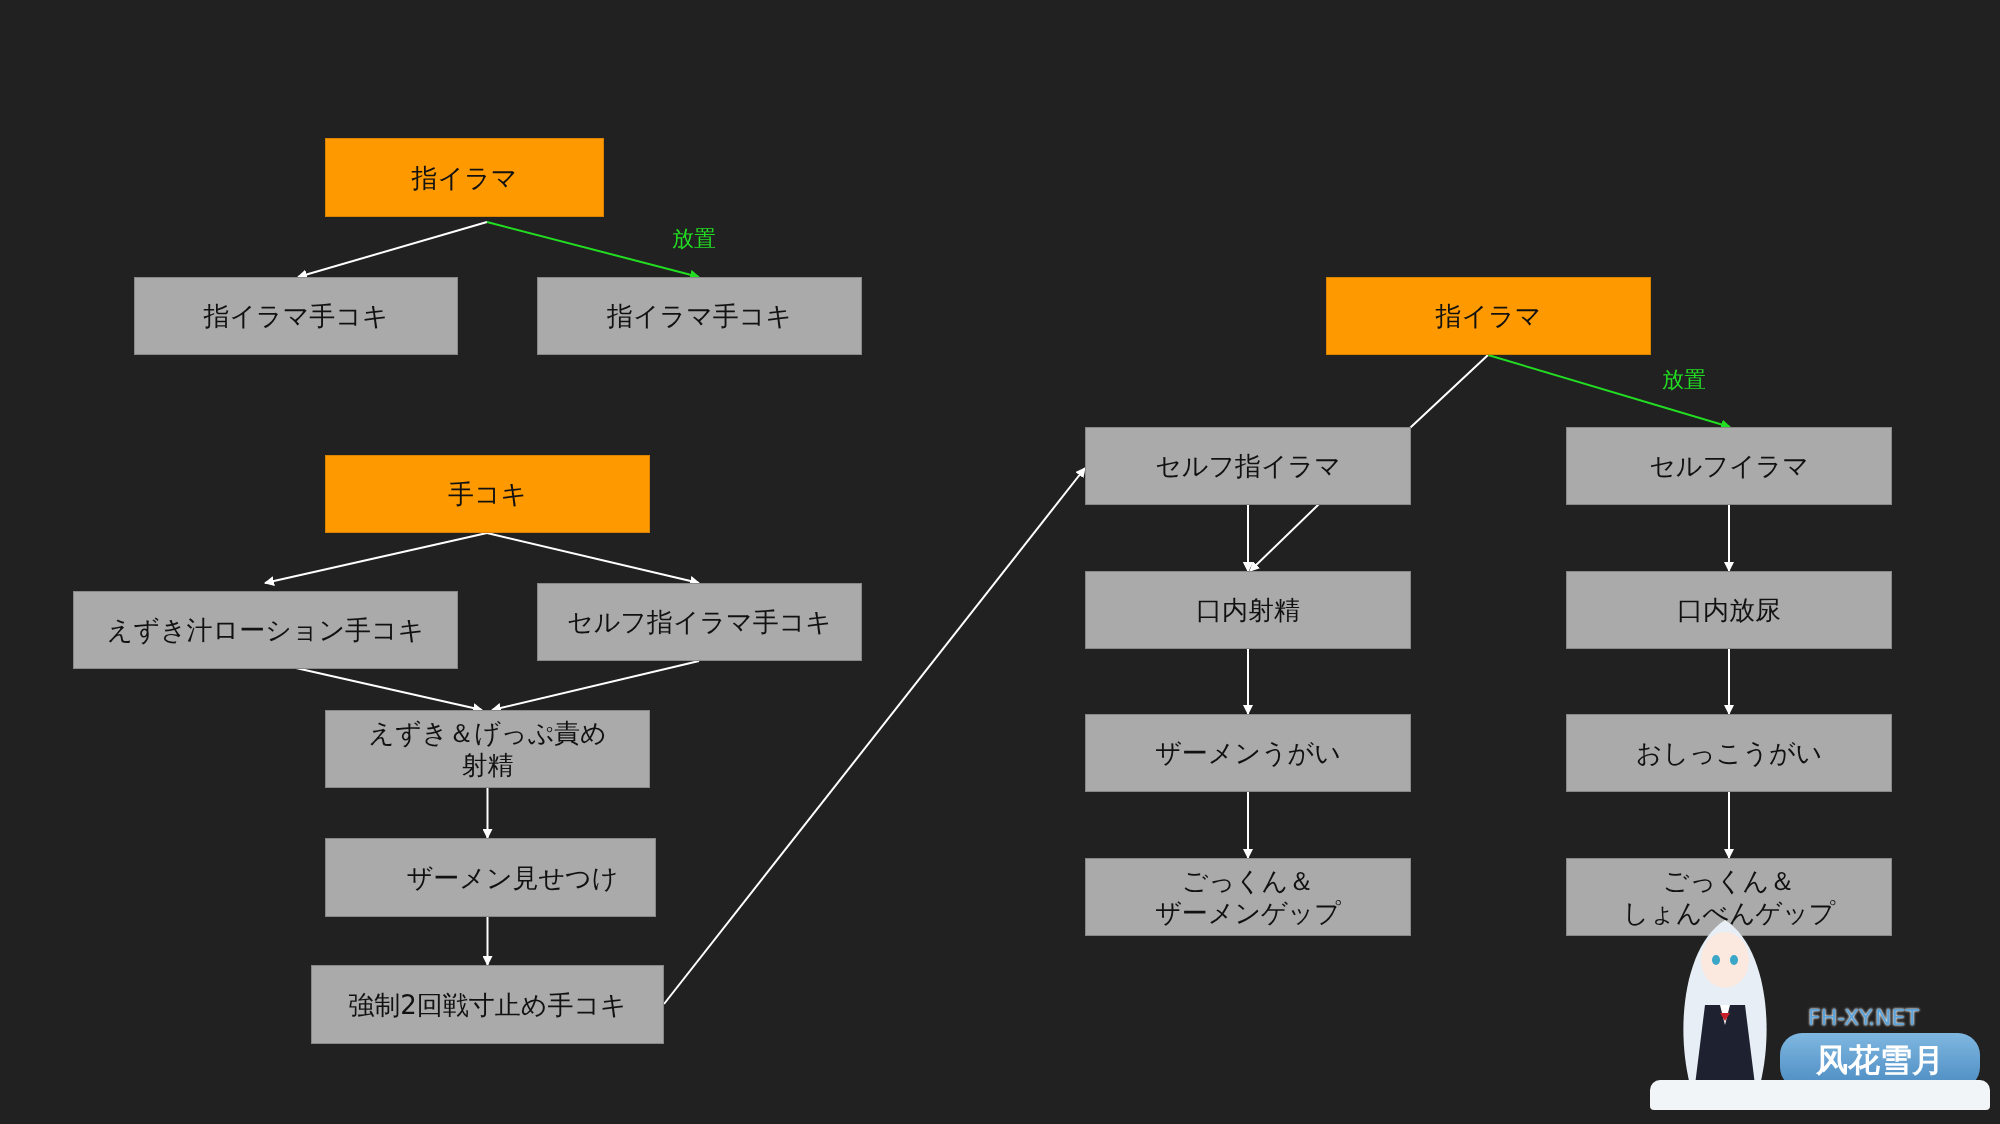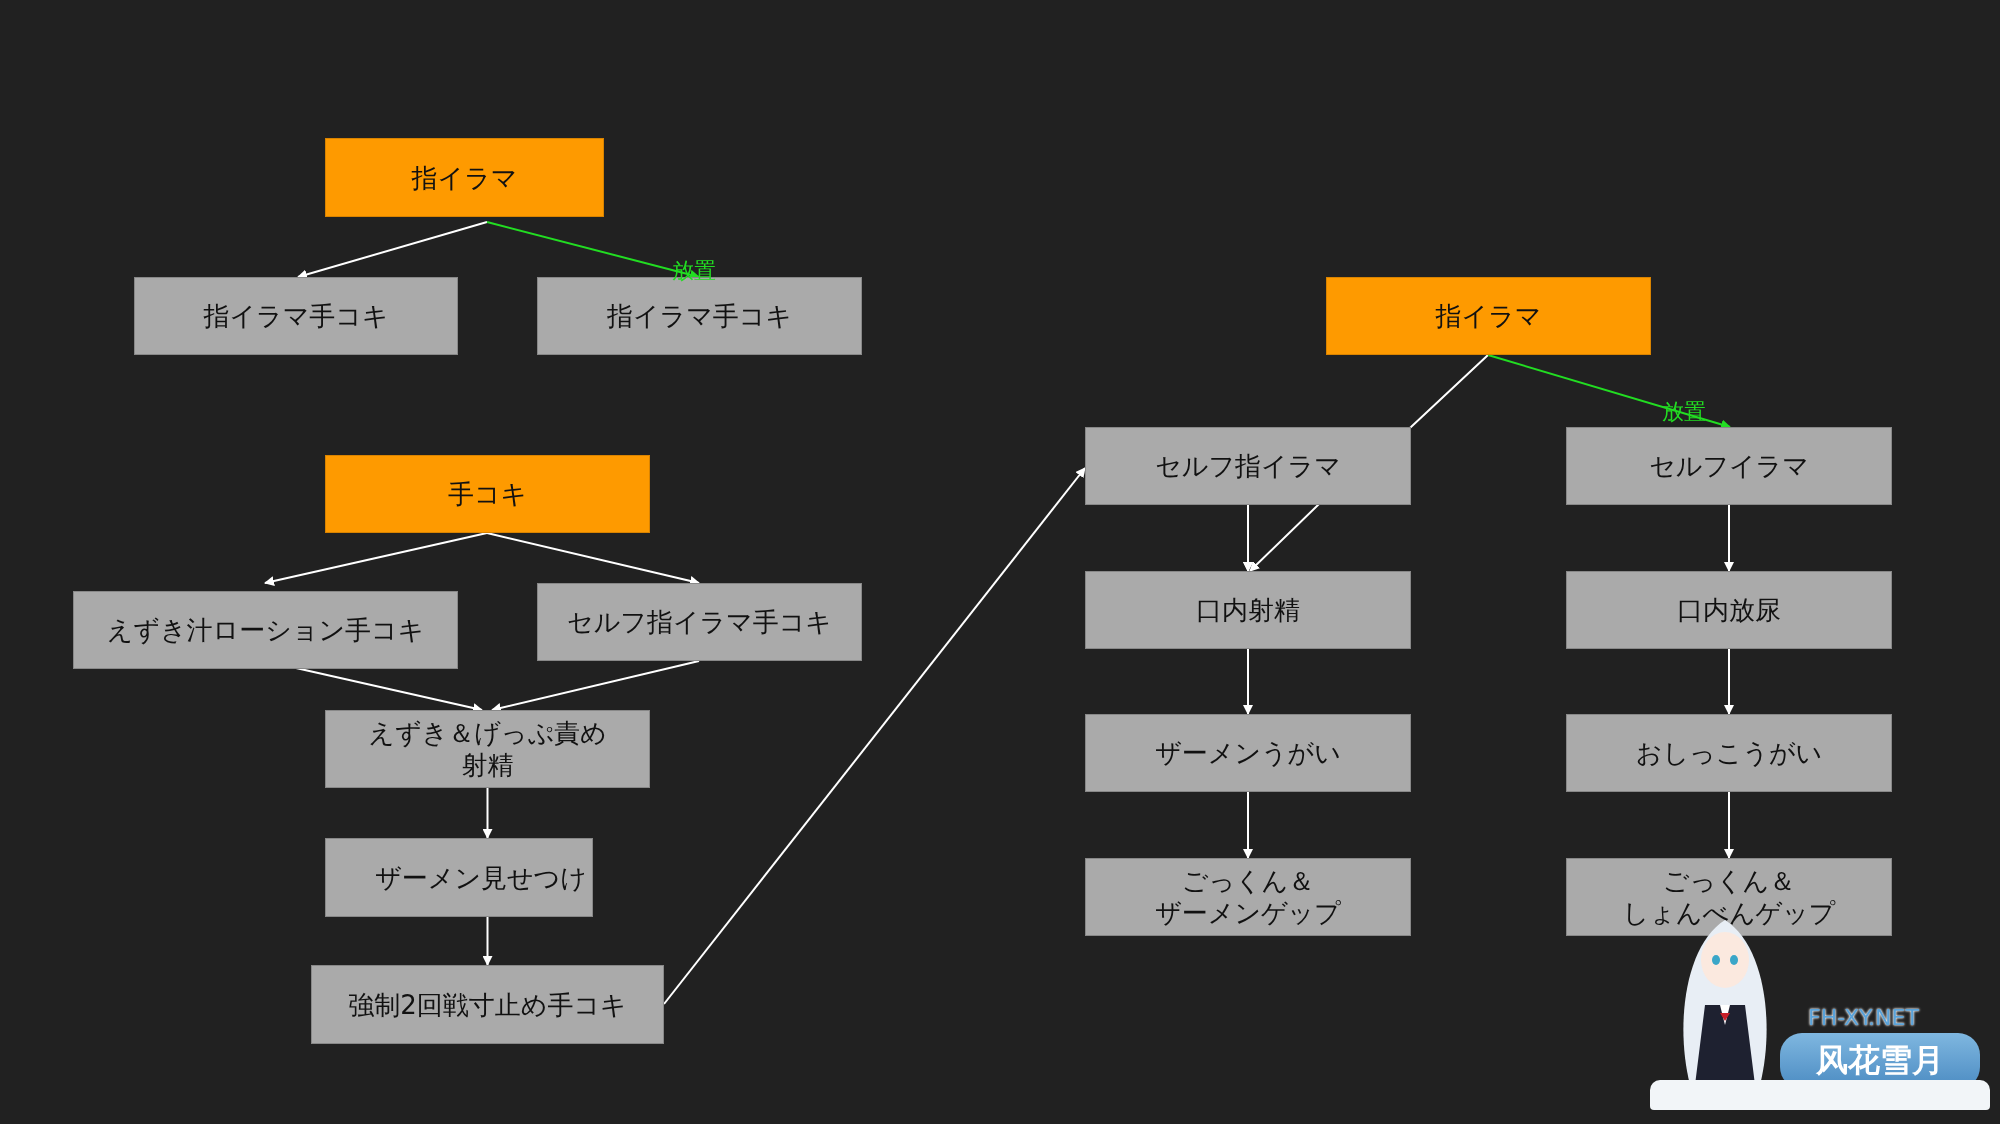--- a/index.html
+++ b/index.html
@@ -3,21 +3,21 @@
 <meta charset="utf-8">
 <style>
   html,body{margin:0;padding:0;}
   body{width:2000px;height:1124px;background:#212121;position:relative;overflow:hidden;
        font-family:"DejaVu Sans", sans-serif;}
   svg.edges{position:absolute;left:0;top:0;width:2000px;height:1124px;}
   .node{position:absolute;box-sizing:border-box;display:flex;align-items:center;justify-content:center;
         text-align:center;color:#111;font-size:26px;line-height:32px;white-space:pre-line;}
   .node.root{background:#fe9a00;border:1px solid #d98300;}
   .node.step{background:#aaaaaa;border:1px solid #888;}
-  .elabel{position:absolute;color:#22dd22;font-size:22px;margin-top:32px;}
+  .elabel{position:absolute;color:#22dd22;font-size:22px;}
   .watermark{position:absolute;left:1630px;top:905px;width:360px;height:215px;}
   .wm-site{position:absolute;left:178px;top:100px;color:#5aa2d8;font-size:22px;font-weight:normal;
            text-shadow:0 0 3px #fff,0 0 2px #fff;}
   .wm-name{position:absolute;left:150px;top:128px;width:200px;height:56px;border-radius:22px;
            background:linear-gradient(#7fb7e0,#4b8bc2);color:#fff;font-size:32px;font-weight:bold;
            display:flex;align-items:center;justify-content:center;}
   .wm-ice{position:absolute;left:20px;top:175px;width:340px;height:30px;background:#f2f5f8;
           border-radius:10px 10px 4px 4px;}
   .wm-girl{position:absolute;left:40px;top:0;width:110px;height:180px;}
 </style>
@@ -58,21 +58,21 @@
 <div class="node root" style="left:325px;top:138px;width:279px;height:79px;">指イラマ</div>
 <div class="node step" style="left:134px;top:277px;width:324px;height:78px;">指イラマ手コキ</div>
 <div class="node step" style="left:537px;top:277px;width:325px;height:78px;">指イラマ手コキ</div>
 <div class="elabel" style="left:672px;top:224px;">放置</div>
 
 <div class="node root" style="left:325px;top:455px;width:325px;height:78px;">手コキ</div>
 <div class="node step" style="left:73px;top:583px;width:385px;height:78px;margin-top:8px;">えずき汁ローション手コキ</div>
 <div class="node step" style="left:537px;top:583px;width:325px;height:78px;">セルフ指イラマ手コキ</div>
 <div class="node step" style="left:325px;top:710px;width:325px;height:78px;">えずき＆げっぷ責め
 射精</div>
-<div class="node step" style="left:325px;top:838px;width:268px;height:79px;padding-left:44px;">ザーメン見せつけ</div>
+<div class="node step" style="left:325px;top:838px;width:331px;height:79px;padding-left:44px;">ザーメン見せつけ</div>
 <div class="node step" style="left:311px;top:965px;width:353px;height:79px;">強制2回戦寸止め手コキ</div>
 
 <div class="node root" style="left:1326px;top:277px;width:325px;height:78px;">指イラマ</div>
 <div class="elabel" style="left:1662px;top:365px;">放置</div>
 <div class="node step" style="left:1085px;top:427px;width:326px;height:78px;">セルフ指イラマ</div>
 <div class="node step" style="left:1566px;top:427px;width:326px;height:78px;">セルフイラマ</div>
 <div class="node step" style="left:1085px;top:571px;width:326px;height:78px;">口内射精</div>
 <div class="node step" style="left:1566px;top:571px;width:326px;height:78px;">口内放尿</div>
 <div class="node step" style="left:1085px;top:714px;width:326px;height:78px;">ザーメンうがい</div>
 <div class="node step" style="left:1566px;top:714px;width:326px;height:78px;">おしっこうがい</div>

